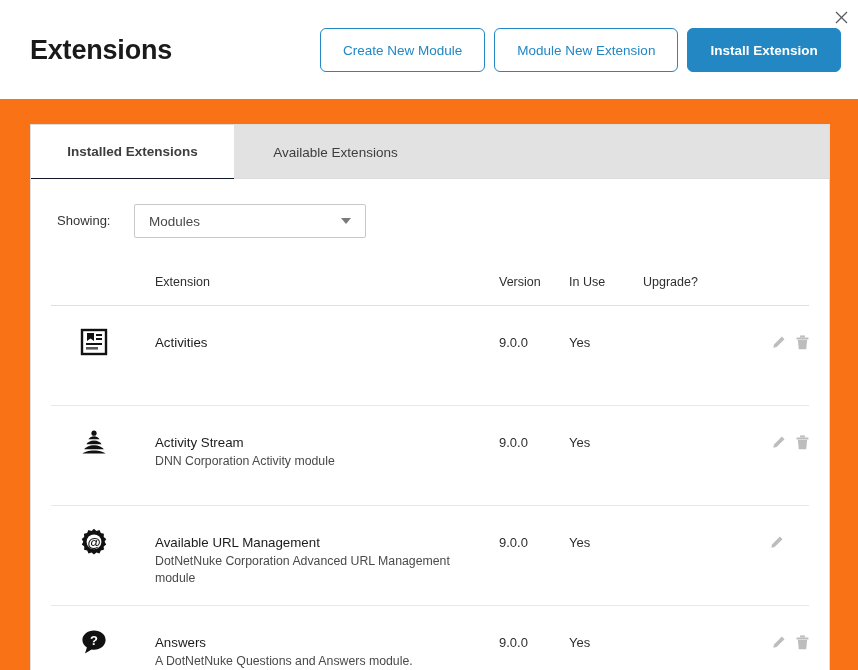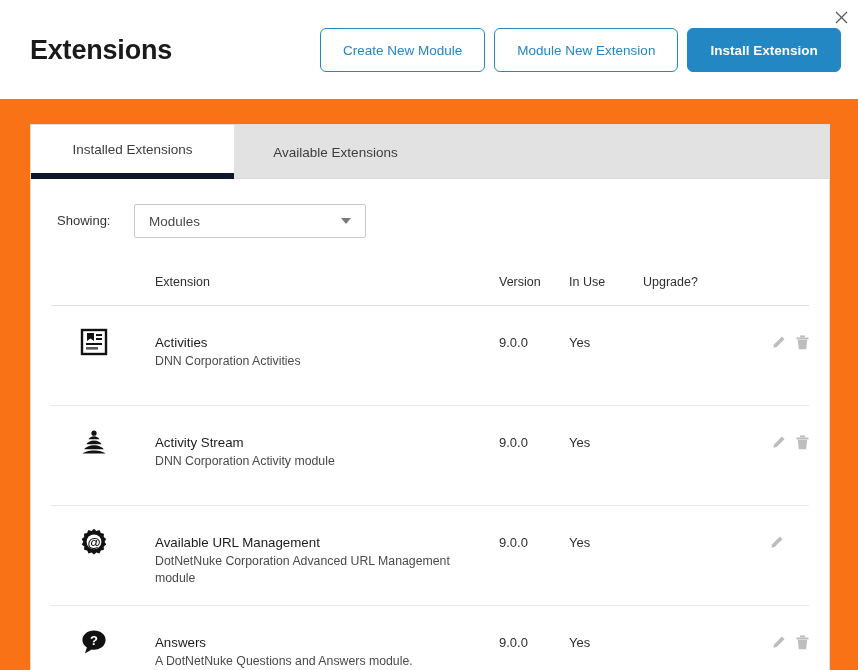--- a/index.html
+++ b/index.html
@@ -103,22 +103,23 @@
     align-items: center;
     justify-content: center;
     font-size: 13.5px;
     color: #3d3d3d;
     cursor: pointer;
     padding: 0 30px;
   }
   .tab.active {
     background: #ffffff;
     width: 203px;
-    border-bottom: 6px solid #0f172a;
+    border-bottom: 1px solid #0f172a;
     margin-bottom: -1px;
+    font-weight: bold;
   }
   .tab.inactive { width: 203px; }
 
   
   .showing-row {
     position: absolute;
     left: 0; top: 79px;
     display: flex;
     align-items: center;
   }
@@ -279,21 +280,20 @@
             <rect x="2" y="2" width="24" height="24" fill="none" stroke="#111" stroke-width="2.4"></rect>
             <path d="M7 5h7v8l-3.5-2.6L7 13z" fill="#111"></path>
             <rect x="16" y="6" width="6" height="2" fill="#111"></rect>
             <rect x="16" y="10" width="6" height="2" fill="#111"></rect>
             <rect x="6" y="15" width="16" height="2" fill="#111"></rect>
             <rect x="6" y="19" width="12" height="2.6" fill="#5a5a5a"></rect>
           </svg>
         </div>
         <div class="col-ext">
           <div class="ext-name">Activities</div>
-          <div class="ext-desc">DNN Corporation Activities</div>
         </div>
         <div class="cell-txt col-ver">9.0.0</div>
         <div class="cell-txt col-inuse">Yes</div>
         <div class="cell-txt col-upg"></div>
         <div class="cell-act col-act">
           <svg class="act-icon" width="15" height="15" viewBox="0 0 16 16">
             <path d="M11.6 1.6l2.8 2.8-8.4 8.4-3.5.7.7-3.5z" fill="#bdbdbd"></path>
           </svg>
           <svg class="act-icon" width="13" height="15" viewBox="0 0 14 16">
             <rect x="4.4" y="0.4" width="5.2" height="2.1" fill="#bdbdbd"></rect>

